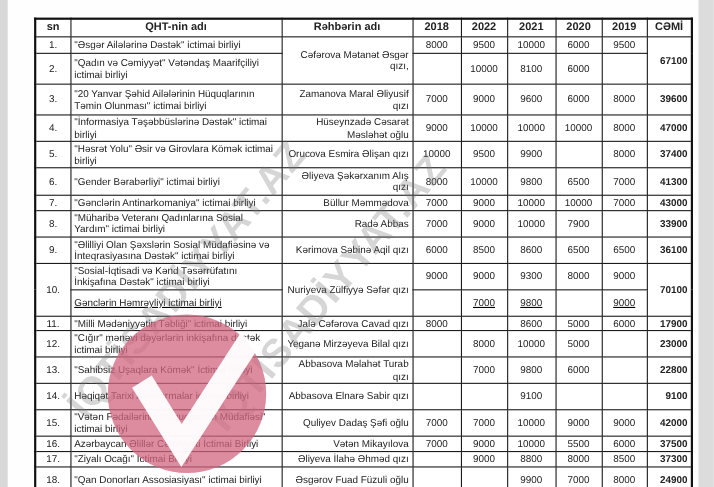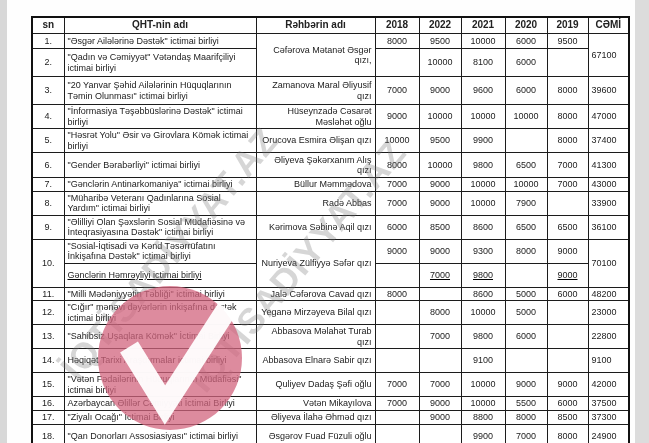--- a/index.html
+++ b/index.html
@@ -26,21 +26,21 @@
     padding:1px 3px;
     vertical-align:middle;
     overflow:hidden;
   }
   table.qht{border:2px solid #111;}
   table.qht th{font-weight:bold;text-align:center;font-size:10px;height:13px;}
   td.sn{text-align:center;}
   td.name{text-align:left;}
   td.leader{text-align:right;}
   td.num{text-align:center;font-size:9.5px;}
-  td.total{text-align:left;font-weight:normal;font-size:9.5px;margin-left:48px;}
+  td.total{text-align:right;font-weight:bold;font-size:9.5px;margin-left:48px;}
 
   .watermark-text{
     position:absolute;
     font-weight:bold;
     font-size:36px;
     letter-spacing:1px;
     color:rgba(120,120,120,0.30);
     white-space:nowrap;
     pointer-events:none;
     z-index:5;
@@ -204,21 +204,21 @@
         </tr>
         <tr style="height: 13px;">
           <td class="sn">11.</td>
           <td class="name">"Milli Mədəniyyətin Təbliği" ictimai birliyi</td>
           <td class="leader">Jalə Cəfərova Cavad qızı</td>
           <td class="num">8000</td>
           <td class="num"></td>
           <td class="num">8600</td>
           <td class="num">5000</td>
           <td class="num">6000</td>
-          <td class="total">48200</td>
+          <td class="total">17900</td>
         </tr>
         <tr style="height: 24px;">
           <td class="sn">12.</td>
           <td class="name">"Cığır" mənəvi dəyərlərin inkişafına dəstək ictimai birliyi</td>
           <td class="leader">Yeganə Mirzəyeva Bilal qızı</td>
           <td class="num"></td>
           <td class="num">8000</td>
           <td class="num">10000</td>
           <td class="num">5000</td>
           <td class="num"></td>

